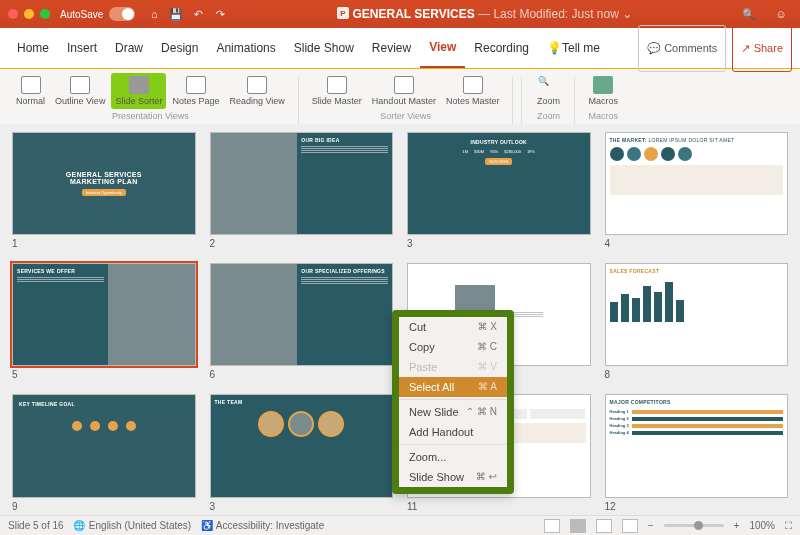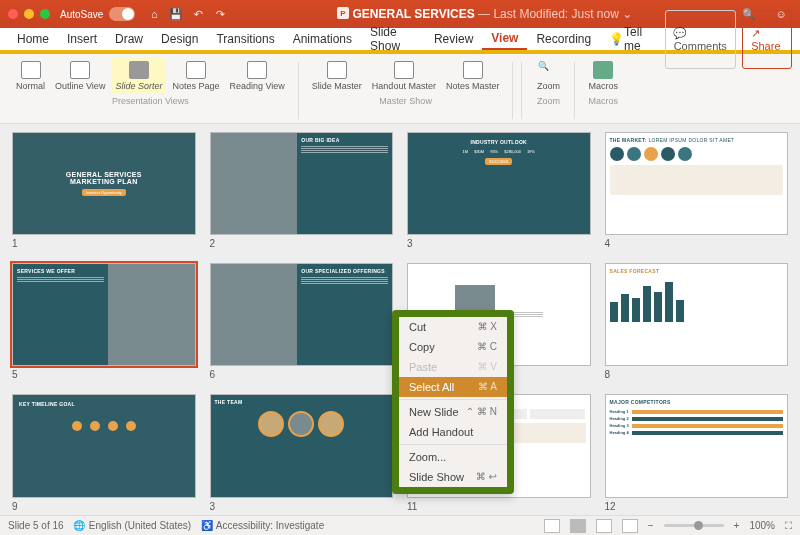--- a/index.html
+++ b/index.html
@@ -10,32 +10,32 @@
 .dot { width: 10px; height: 10px; border-radius: 50%; }
 .dot.r { background: #ff5f56; } .dot.y { background: #ffbd2e; } .dot.g { background: #27c93f; }
 .autosave { font-size: 10px; margin-right: 6px; }
 .toggle { width: 26px; height: 14px; background: #e89070; border-radius: 7px; position: relative; margin-right: 8px; }
 .toggle::after { content: ""; position: absolute; right: 1px; top: 1px; width: 12px; height: 12px; background: #fff; border-radius: 50%; }
 .tb-icon { width: 16px; height: 16px; display: flex; align-items: center; justify-content: center; margin: 0 3px; opacity: .9; }
 .title-center { flex: 1; text-align: center; font-size: 12px; }
 .title-center .mod { opacity: .7; }
 .tb-right { display: flex; gap: 10px; }
 
-.tabs { height: 26px; background: #fff; border-bottom: 4px solid #eab308; display: flex; align-items: center; padding: 0 8px; justify-content: flex-end; }
+.tabs { height: 41px; background: #fff; border-bottom: 1px solid #eab308; display: flex; align-items: center; padding: 0 8px; justify-content: flex-end; }
 .tab { padding: 0 9px; font-size: 12px; color: #333; height: 100%; display: flex; align-items: center; cursor: pointer; }
 .tab.active { color: #c94322; font-weight: 600; border-bottom: 2px solid #c94322; }
 .tabs .spacer { flex: 1; }
 .pill { border: 1px solid #ccc; border-radius: 3px; padding: 16px 8px; font-size: 11px; margin-left: 6px; color: #555; }
 .pill.share { color: #c94322; border-color: #c94322; }
 
 .ribbon { height: 70px; background: #f7f5f4; border-bottom: 1px solid #ddd; display: flex; padding: 4px 8px 0; gap: 2px; }
 .rgroup { display: flex; flex-direction: column; align-items: center; padding: 0 4px; }
 .rgroup .btns { display: flex; gap: 2px; }
 .rbtn { display: flex; flex-direction: column; align-items: center; padding: 3px 4px; cursor: pointer; border-radius: 3px; font-size: 9px; color: #555; min-width: 34px; }
-.rbtn.sel { background: #fef9c3; font-style: italic; }
+.rbtn.sel { background: #84cc16; }
 .rbtn .ic { width: 20px; height: 18px; background: #999; margin-bottom: 2px; border-radius: 2px; }
 .rbtn .ic.page { background: #fff; border: 1px solid #888; }
 .rgroup .lbl { font-size: 9px; color: #999; margin-top: 2px; }
 .rsep { width: 1px; background: #ddd; margin: 4px 3px; }
 .rcol { display: flex; flex-direction: column; font-size: 9px; color: #aaa; gap: 2px; padding: 4px 6px; }
 
 .sorter { position: absolute; top: 124px; bottom: 20px; left: 0; right: 0; background: #eee; overflow: hidden; padding: 8px 12px; }
 .grid { display: grid; grid-template-columns: repeat(4, 1fr); gap: 14px 14px; }
 .cell { display: flex; flex-direction: column; }
 .thumb { width: 100%; aspect-ratio: 16/9; background: #fff; border: 1px solid #bbb; position: relative; overflow: hidden; font-size: 6px; }
@@ -99,21 +99,20 @@
     <div class="tb-icon">🔍</div>
     <div class="tb-icon">☺</div>
   </div>
 </div>
 
 <div class="tabs">
   <div class="tab">Home</div>
   <div class="tab">Insert</div>
   <div class="tab">Draw</div>
   <div class="tab">Design</div>
-  <div class="tab">Transitions</div>
   <div class="tab">Animations</div>
   <div class="tab">Slide Show</div>
   <div class="tab">Review</div>
   <div class="tab active">View</div>
   <div class="tab">Recording</div>
   <div class="tab">💡 <span>Tell me</span></div>
   <div class="spacer"></div>
   <div class="pill">💬 <span>Comments</span></div>
   <div class="pill share">↗ <span>Share</span></div>
 </div>
@@ -153,21 +152,21 @@
         </div>
       <div class="rbtn">
           <div class="ic page"></div>
           <span>Handout Master</span>
         </div>
       <div class="rbtn">
           <div class="ic page"></div>
           <span>Notes Master</span>
         </div>
     </div>
-    <div class="lbl">Master Show</div>
+    <div class="lbl">Sorter Views</div>
   </div>
   <div class="rsep"></div>
   <div class="rsep"></div>
   <div class="rgroup">
     <div class="btns">
       <div class="rbtn">
           <div class="ic" style="background:none">🔍</div>
           <span>Zoom</span>
         </div>
     </div>

